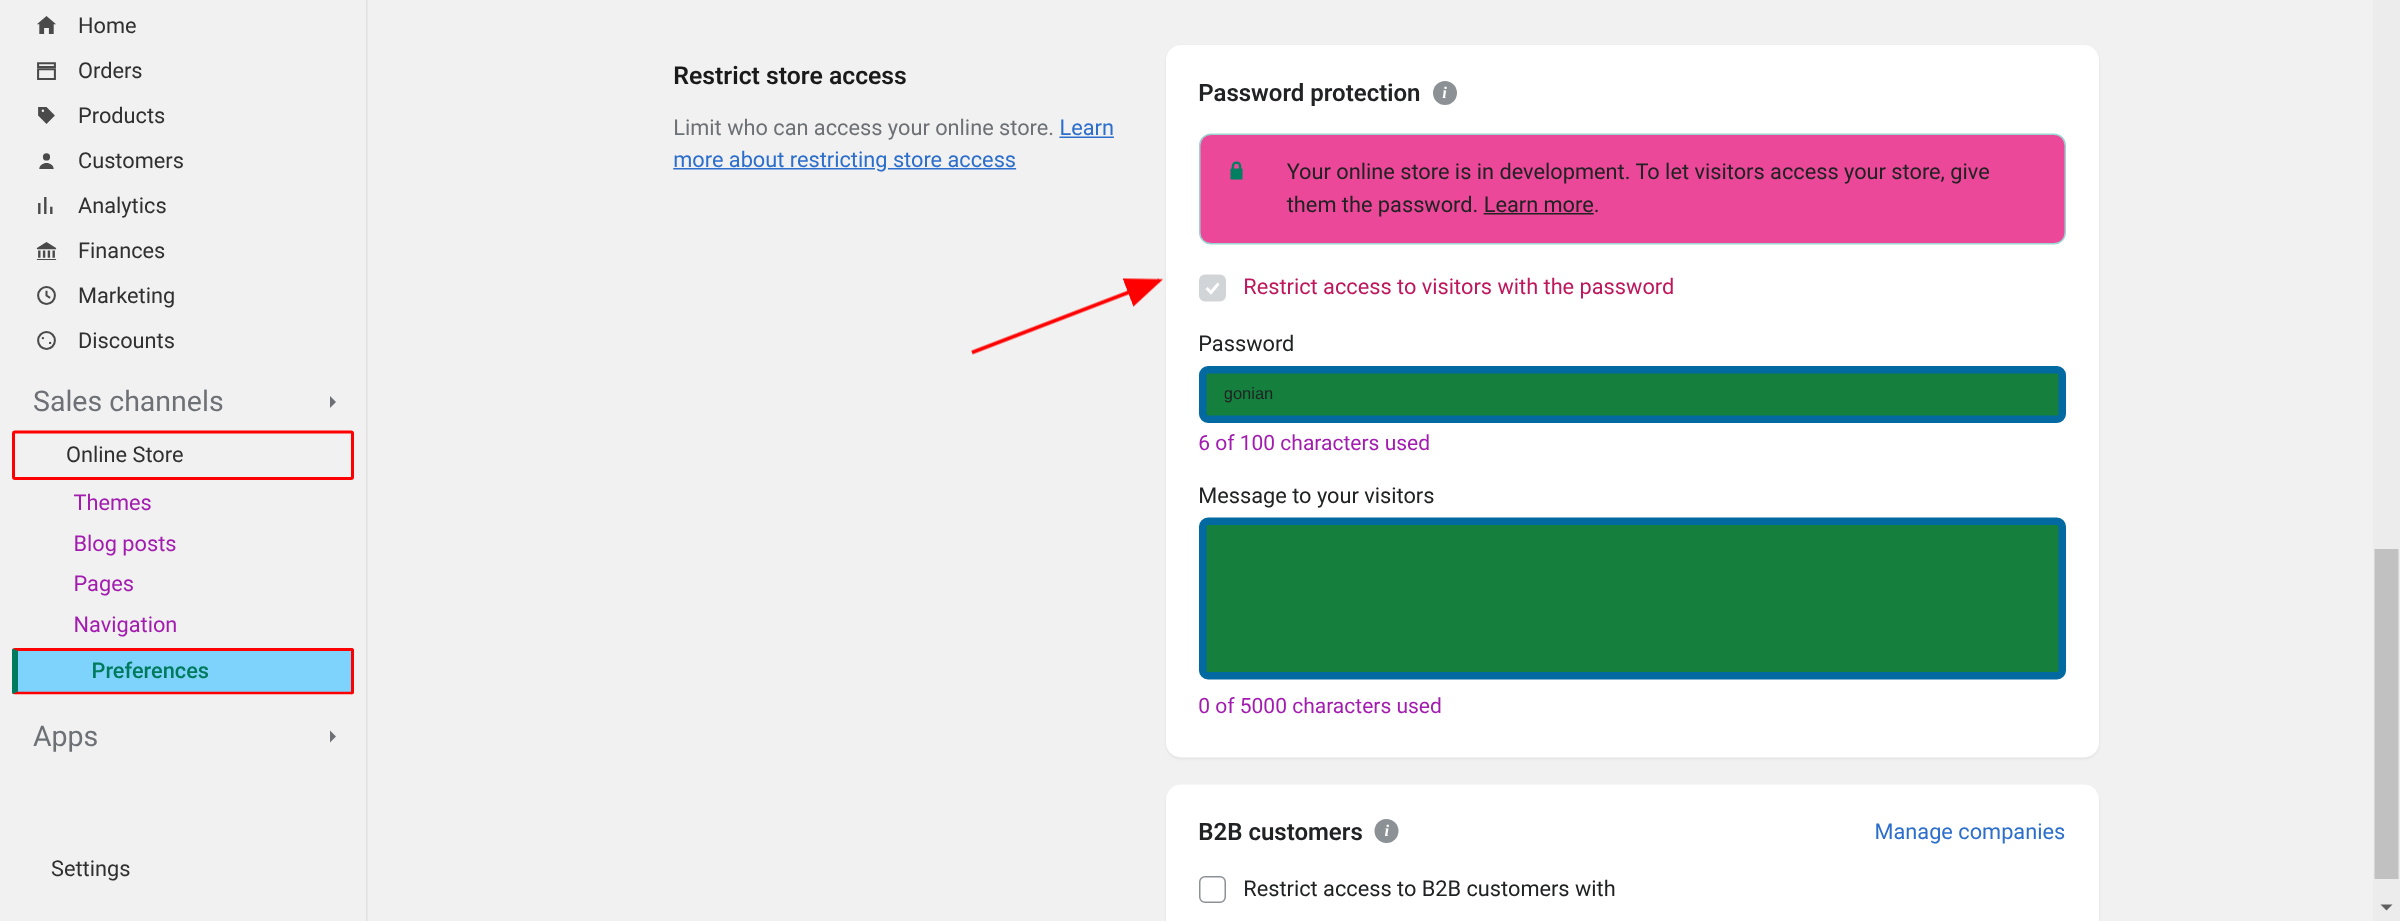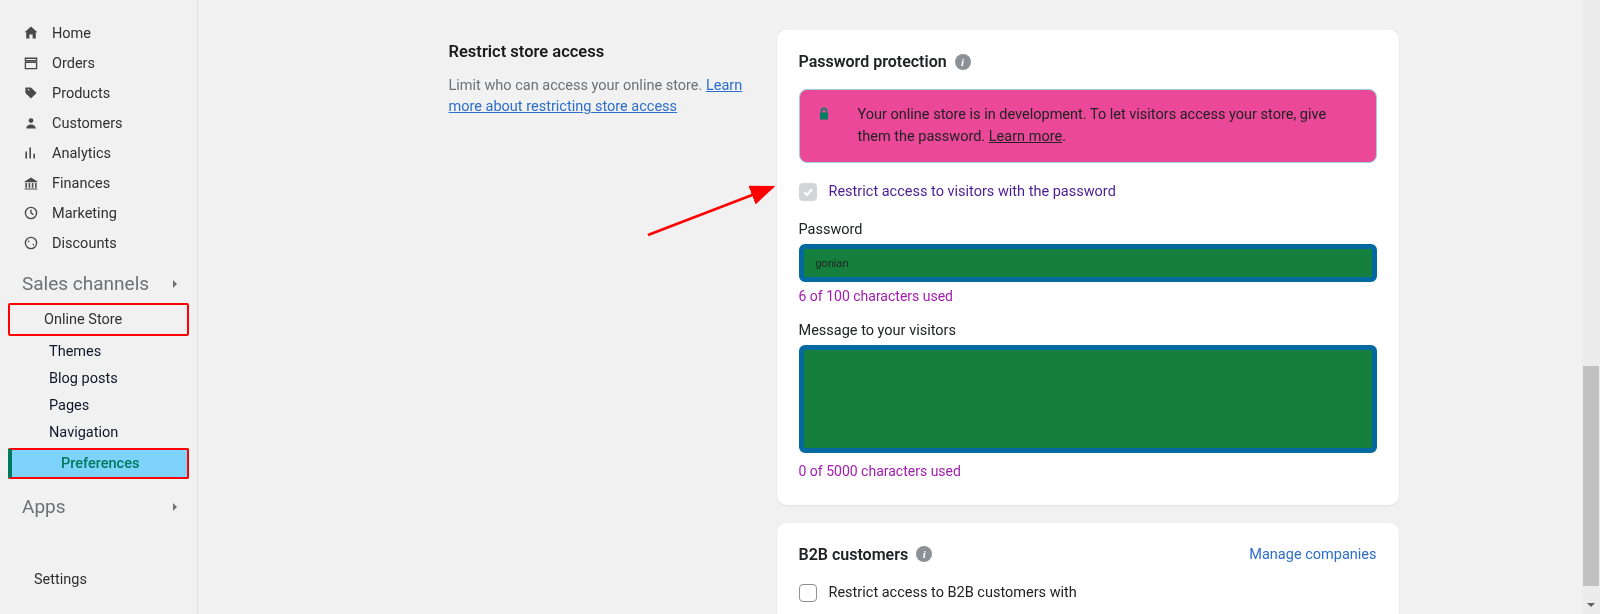--- a/index.html
+++ b/index.html
@@ -8,40 +8,40 @@
     background: #f1f1f1;
     color: #202223;
     width: 1600px;
     height: 614px;
     overflow: hidden;
     position: relative;
   }
   .sidebar {
     position: absolute;
     left: 0; top: 0; bottom: 0;
-    width: 198px;
+    width: 245px;
     background: #f1f1f1;
     border-right: 1px solid #e0e0e0;
-    padding-top: 18px;
+    padding-top: 2px;
   }
   .nav-item {
     display: flex;
     align-items: center;
     padding: 6px 10px 6px 22px;
     font-size: 14.5px;
     color: #303030;
     cursor: pointer;
     gap: 12px;
   }
   .nav-item .icon { width: 18px; height: 18px; display:flex; align-items:center; justify-content:center; color:#5c5f62; }
   .nav-item .icon svg { width: 16px; height:16px; fill:#4a4a4a; }
   .nav-sub {
     padding: 5px 10px 5px 49px;
     font-size: 14.5px;
-    color: #0f172a;
+    color: #a21caf;
     cursor: pointer;
   }
   .nav-sub.active {
     color: #007a5c;
     font-weight: 500;
     background: #7dd3fc;
   }
   .nav-section-head {
     display:flex;
     justify-content:space-between;
@@ -101,21 +101,21 @@
     padding:14px 16px;
     display:flex;
     gap:24px;
     font-size:14.5px;
     color:#202223;
     line-height:1.5;
     margin-bottom:20px;
   }
   .banner .lock { color:#008060; flex:0 0 18px; padding-top:2px; }
   .banner a { color:#202223; text-decoration: underline; }
-  .check-row { display:flex; align-items:center; gap:12px; margin-bottom:20px; color:#4c1d95; font-size:14.5px; }
+  .check-row { display:flex; align-items:center; gap:12px; margin-bottom:20px; color:#be185d; font-size:14.5px; }
   .fakebox {
     width:18px; height:18px; border-radius:4px; background:#d2d5d8;
     display:flex; align-items:center; justify-content:center; color:#fff;
   }
   .fakebox svg { width:12px; height:12px; fill:#fff; }
   .field-label { font-size:14.5px; color:#202223; margin-bottom:6px; display:block; }
   .text-input {
     width:100%; border:5px solid #0369a1; border-radius:6px;
     padding:8px 12px; font-size:11px; color:#202223; background:#15803d;
   }

